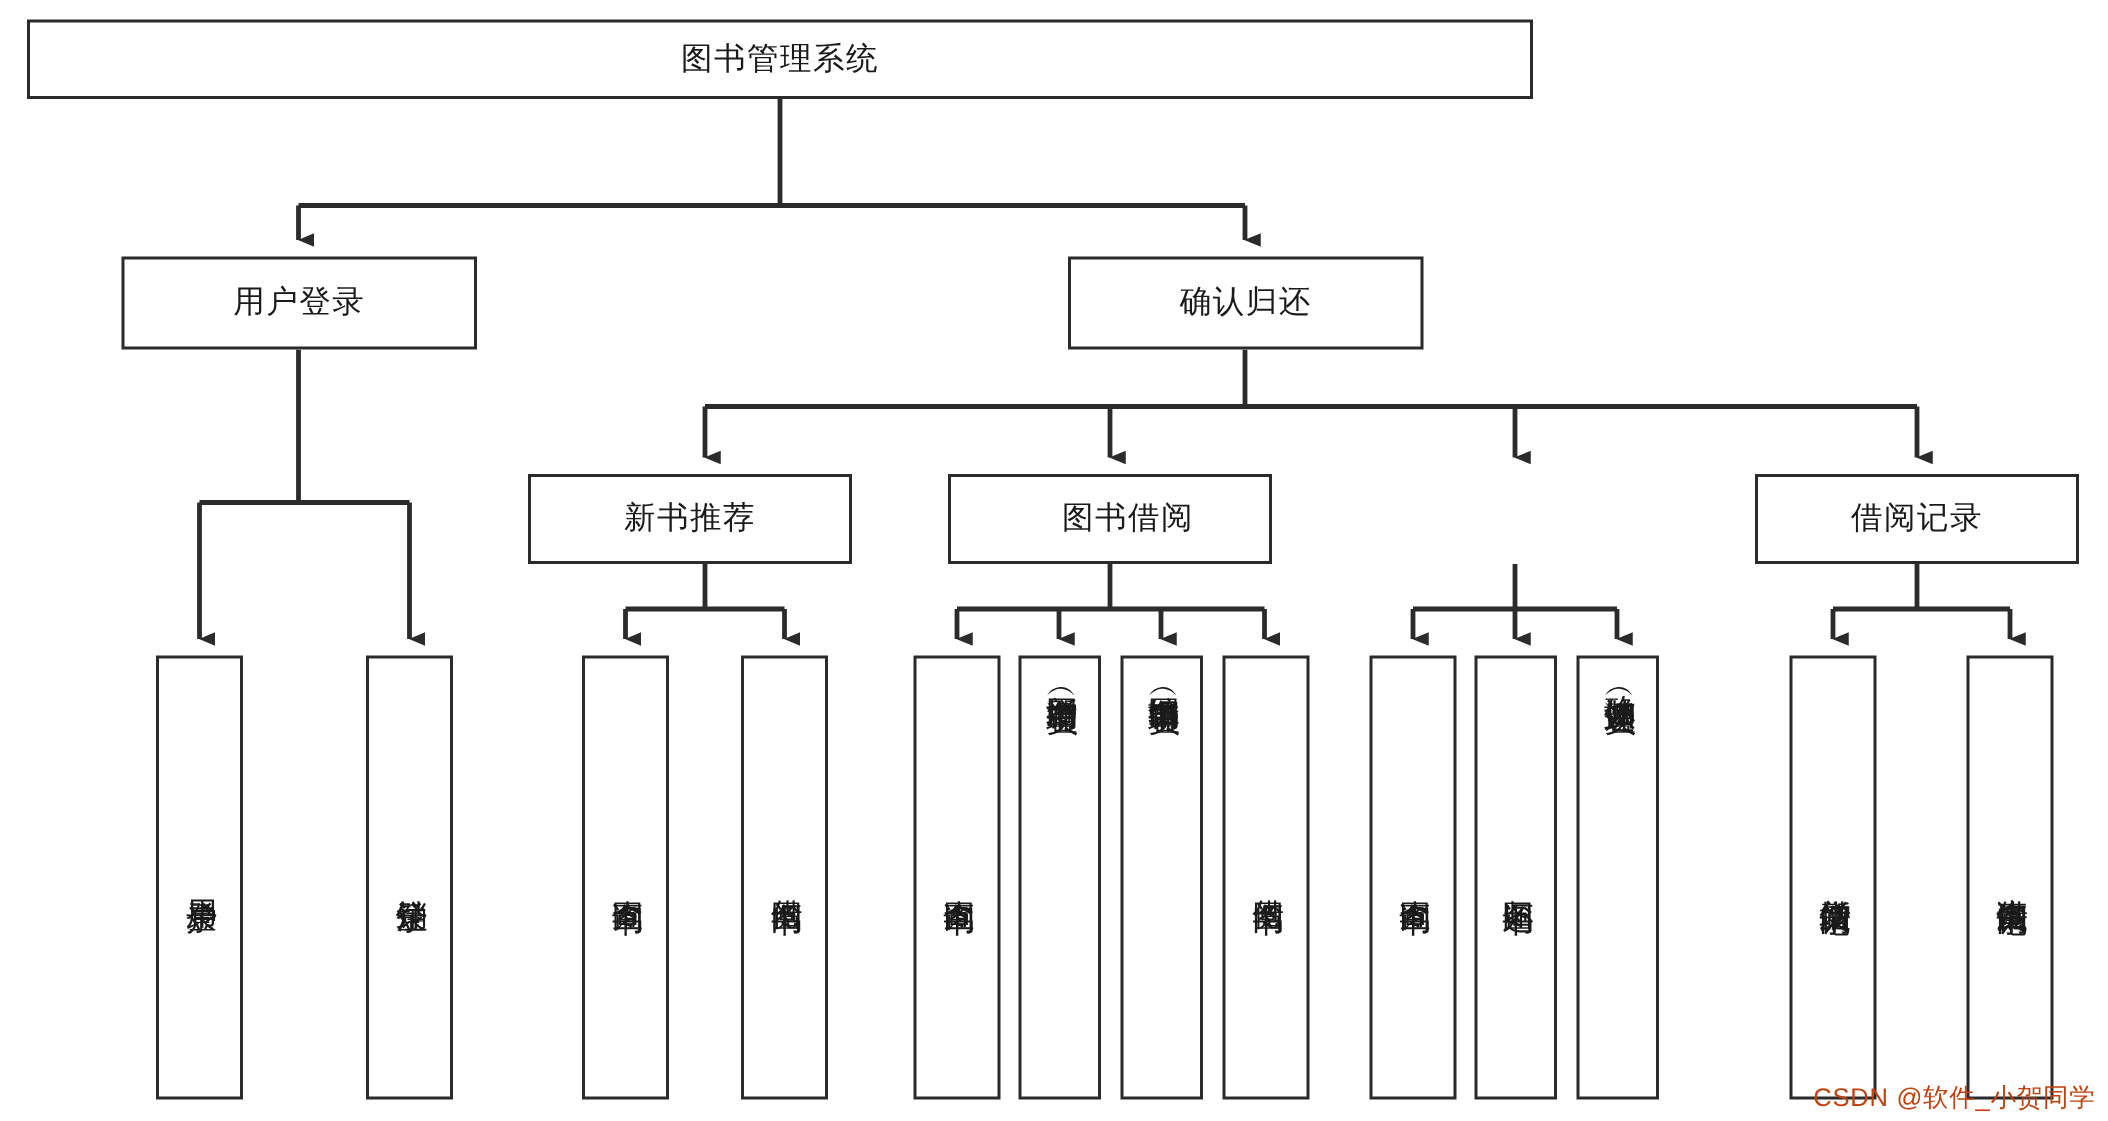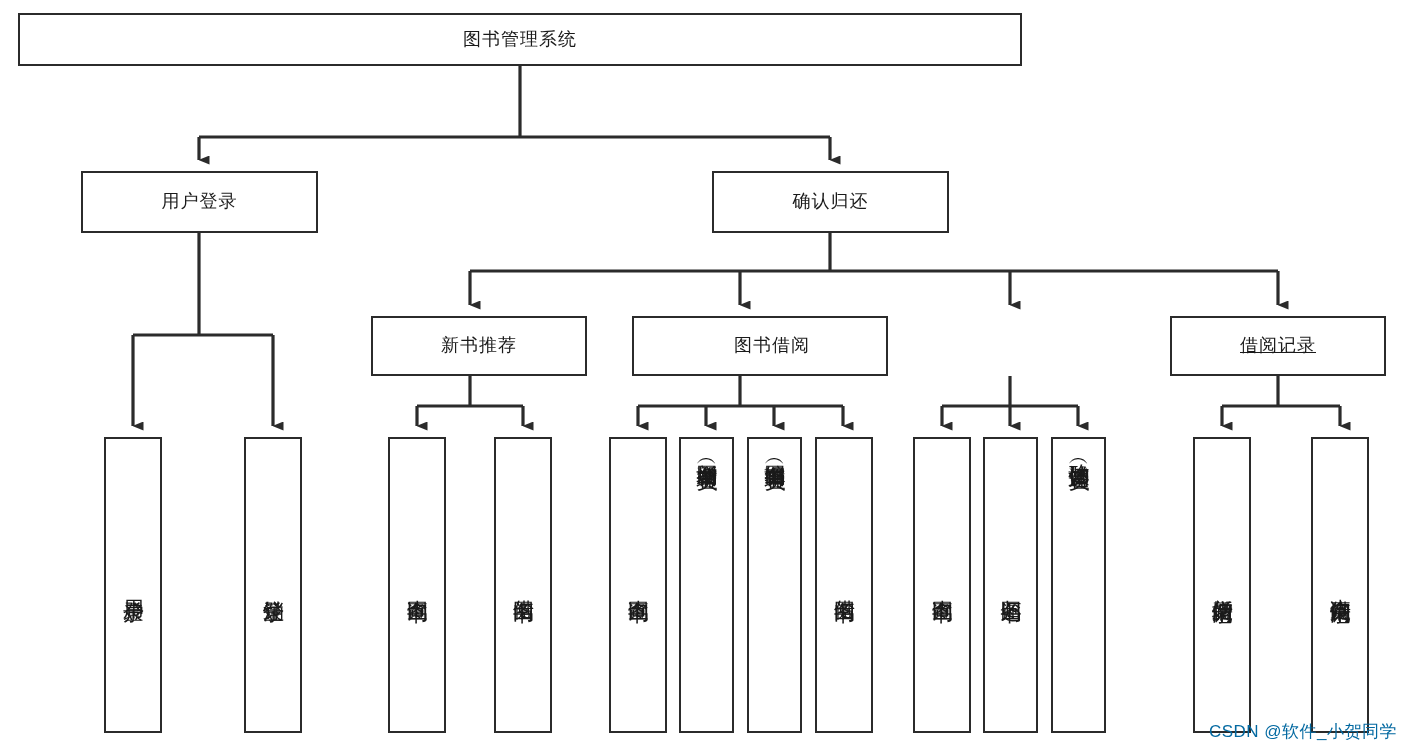--- a/index.html
+++ b/index.html
@@ -26,21 +26,21 @@
     position: absolute;
     box-sizing: border-box;
     border: 2.5px solid #2b2b2b;
     background: #ffffff;
     display: flex;
     align-items: center;
     justify-content: center;
     color: #1a1a1a;
   }
   .node.horiz {
-    font-size: 18px;
+    font-size: 21px;
     letter-spacing: 1px;
     line-height: 1.1;
   }
   .node.vert {
     writing-mode: vertical-rl;
     text-orientation: upright;
     align-items: center;
     justify-content: flex-start;
     padding-top: 8px;
     font-size: 21px;
@@ -54,21 +54,21 @@
   .node.vert span {
     display: block;
     writing-mode: vertical-rl;
     text-orientation: upright;
   }
   .watermark {
     position: absolute;
     right: 8px;
     bottom: 4px;
     font-size: 17px;
-    color: #0369a1;
+    color: #c2410c;
     letter-spacing: 0.5px;
     white-space: nowrap;
     font-family: "Liberation Sans", "DejaVu Sans", sans-serif;
   }
 </style>
 </head>
 <body>
 
 <div id="stage">
 
@@ -130,27 +130,27 @@
     <span>图书管理系统</span>
   </div>
 
   <div class="node horiz" style="left:81px; top:171px; width:237px; height:62px;">
     <span>用户登录</span>
   </div>
   <div class="node horiz" style="left:712px; top:171px; width:237px; height:62px;">
     <span>确认归还</span>
   </div>
 
-  <div class="node horiz" style="left:371px; top:316px; width:216px; height:60px;">
+  <div class="node horiz" style="left:352px; top:316px; width:216px; height:60px;">
     <span>新书推荐</span>
   </div>
-  <div class="node horiz" style="left:632px; top:316px; width:256px; height:60px;padding-left:24px;">
+  <div class="node horiz" style="left:632px; top:316px; width:216px; height:60px;padding-left:24px;">
     <span>图书借阅</span>
   </div>
-  <div class="node horiz" style="left:1170px; top:316px; width:216px; height:60px;text-decoration:underline;">
+  <div class="node horiz" style="left:1170px; top:316px; width:216px; height:60px;">
     <span>借阅记录</span>
   </div>
 
   <div class="node vert centered" style="left:104px; top:437px; width:58px; height:296px;">
     <span>用户登录</span>
   </div>
   <div class="node vert centered" style="left:244px; top:437px; width:58px; height:296px;">
     <span>注销登录</span>
   </div>
 

